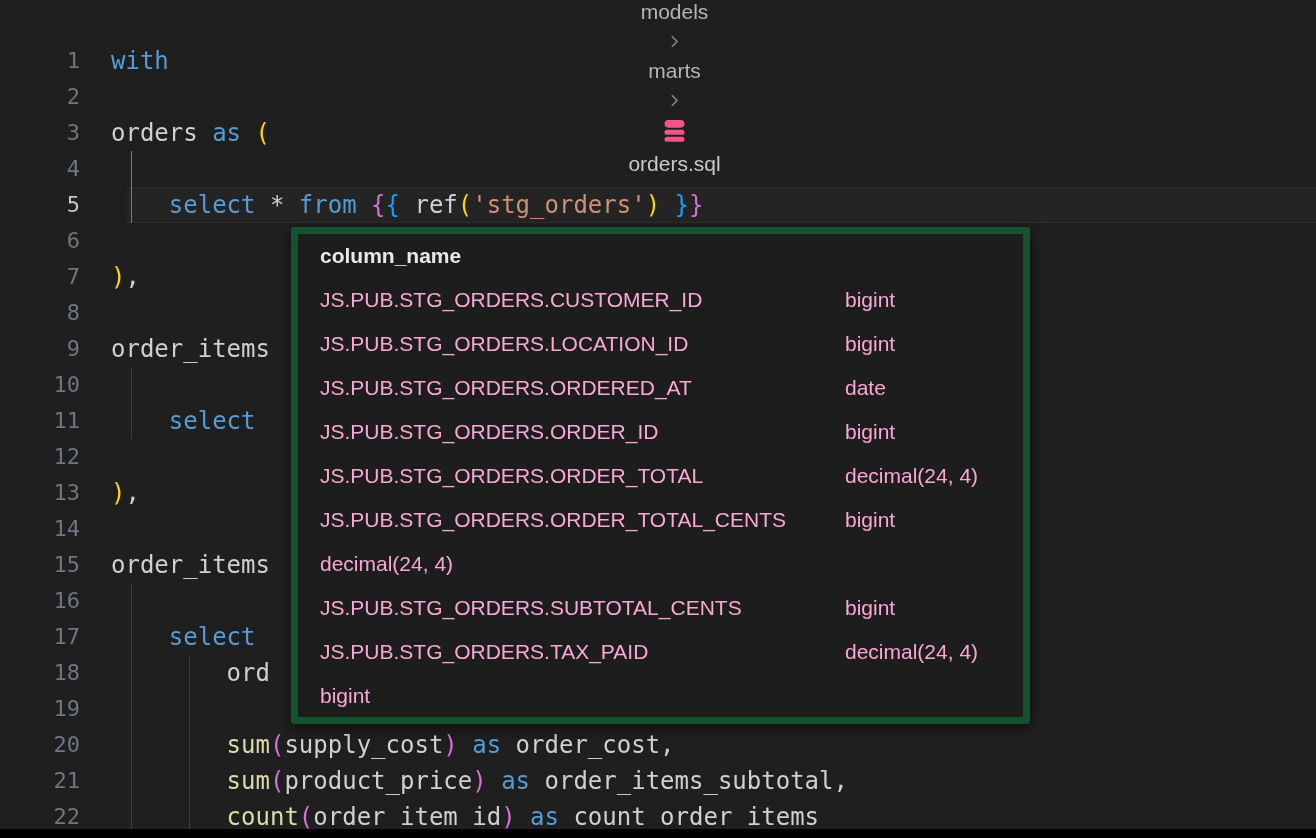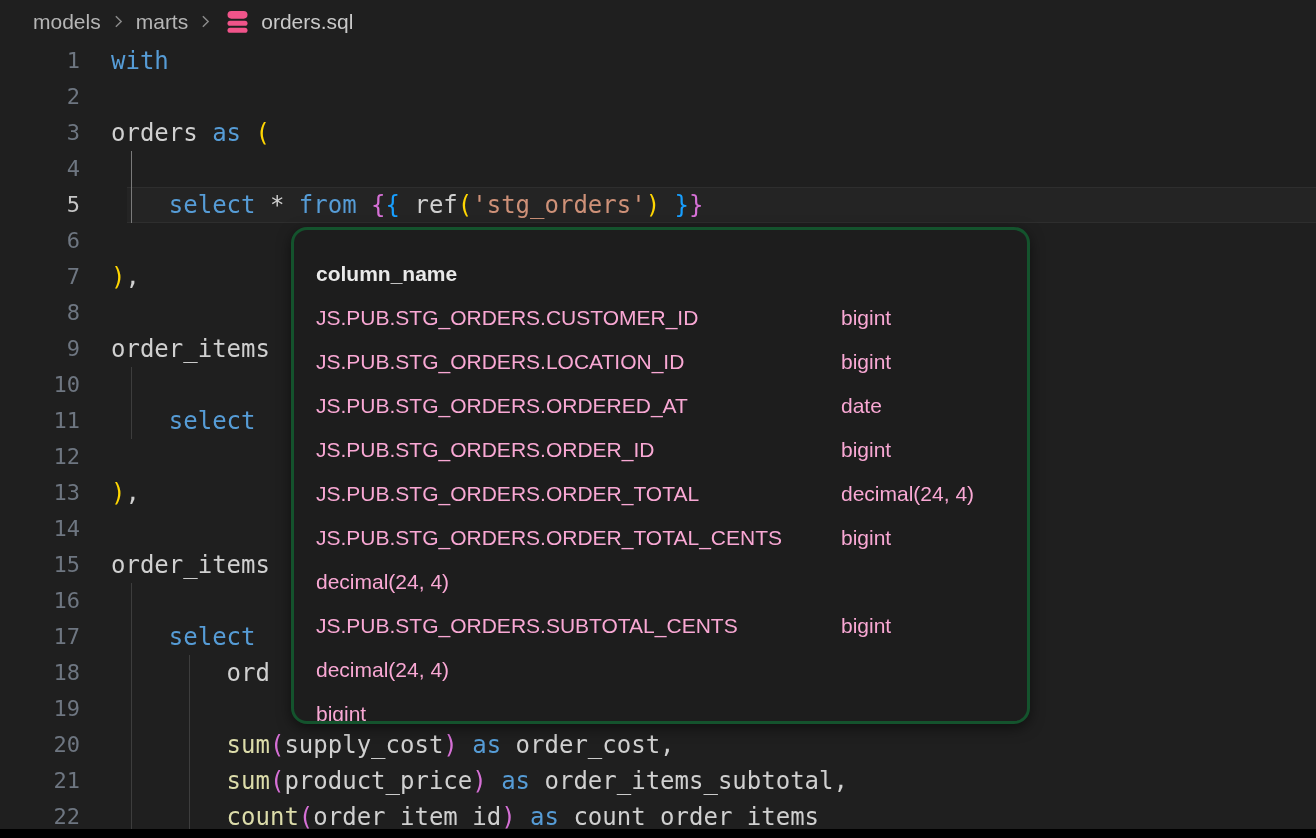--- a/index.html
+++ b/index.html
@@ -10,20 +10,21 @@
     position:relative;
     font-family:"Liberation Sans", sans-serif;
   }
   
   .breadcrumb{
     height:43px;
     display:flex;align-items:center;
     padding-left:33px;
     font-size:21px;color:#b5b5b5;
     gap:9px;
+    flex-direction:column;
   }
   .crumb{cursor:pointer;}
   .crumb-file{color:#c9c9c9;}
   .chev{display:flex;align-items:center;}
   .dbicon{display:flex;align-items:center;margin:0 1px;}
   
   .editor{
     position:relative;
     font-family:"DejaVu Sans Mono", monospace;
     font-size:24px;
@@ -66,24 +67,24 @@
     position:absolute;width:1px;background:#3d3d3d;z-index:1;
   }
   .guide.active{background:#7a7a7a;}
   
   .popup{
     position:absolute;
     left:291px;top:227px;
     width:739px;height:497px;
     box-sizing:border-box;
     background:#1d1d1d;
-    border:3px solid #14532d;
-    border-radius:16px;
+    border:7px solid #14532d;
+    border-radius:3px;
     box-shadow:0 4px 14px rgba(0,0,0,0.5);
-    padding-top:22px;
+    padding-top:0;
     z-index:10;
     overflow:hidden;
     font-size:21px;
   }
   .popup-row{
     display:flex;align-items:center;
     height:44px;
     padding-left:22px;
     color:#f9a8d4;
   }
@@ -184,20 +185,21 @@
       <div class="pc2">bigint</div>
     </div>
     <div class="popup-row">
       <div class="pc2">decimal(24, 4)</div>
     </div>
     <div class="popup-row">
       <div class="pc1">JS.PUB.STG_ORDERS.SUBTOTAL_CENTS</div>
       <div class="pc2">bigint</div>
     </div>
     <div class="popup-row">
+      <div class="pc1">JS.PUB.STG_ORDERS.TAX_PAID</div>
       <div class="pc2">decimal(24, 4)</div>
     </div>
     <div class="popup-row">
       <div class="pc2">bigint</div>
     </div>
   </div>
 
 <div class="bottom-bar"></div>
 
 </body></html>

